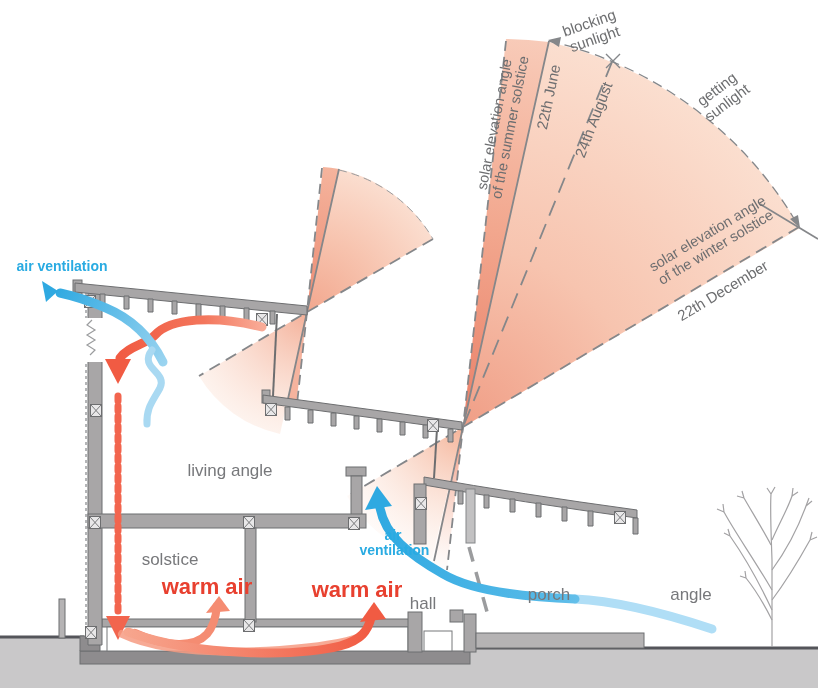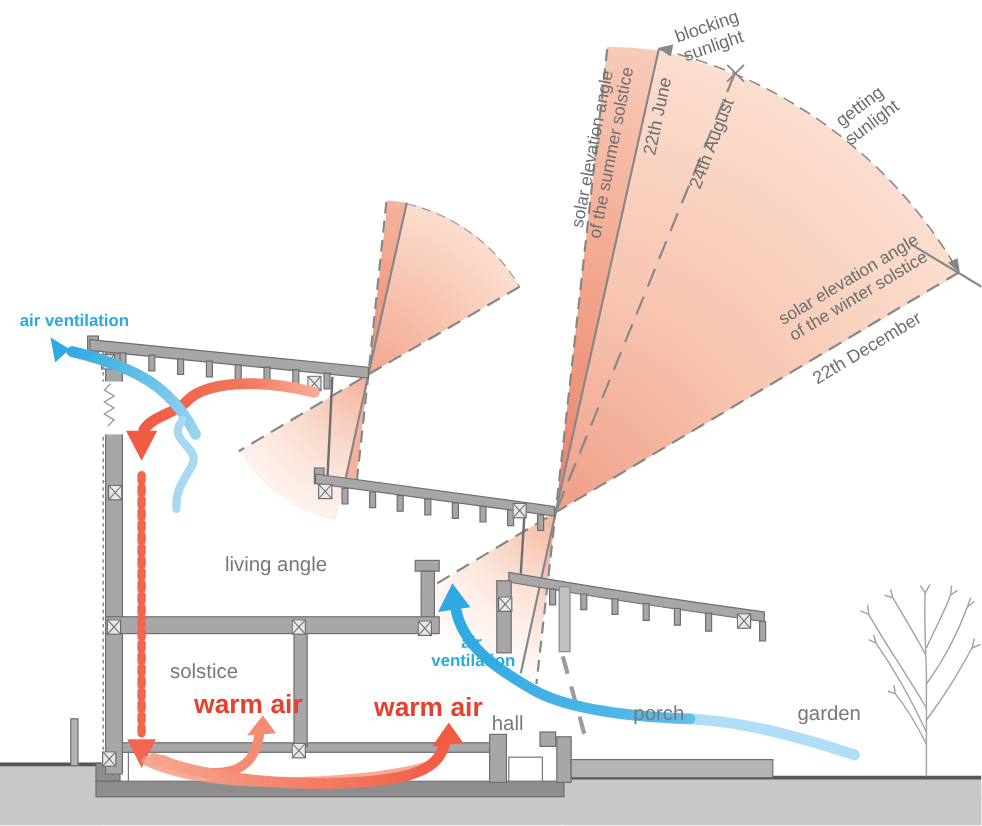--- a/index.html
+++ b/index.html
@@ -233,15 +233,15 @@
 <div class="lbl red" style="left:207px;top:587px">warm air</div>
 
 <div class="lbl red" style="left:357px;top:590px">warm air</div>
 
 <div class="lbl blue wrap2" style="left:393px;top:543px">air ventilation</div>
 
 <div class="lbl room" style="left:423px;top:604px">hall</div>
 
 <div class="lbl room" style="left:549px;top:595px">porch</div>
 
-<div class="lbl room" style="left:691px;top:595px">garden</div>
+<div class="lbl room" style="left:691px;top:595px">angle</div>
 
 </div>
 
 </body></html>

